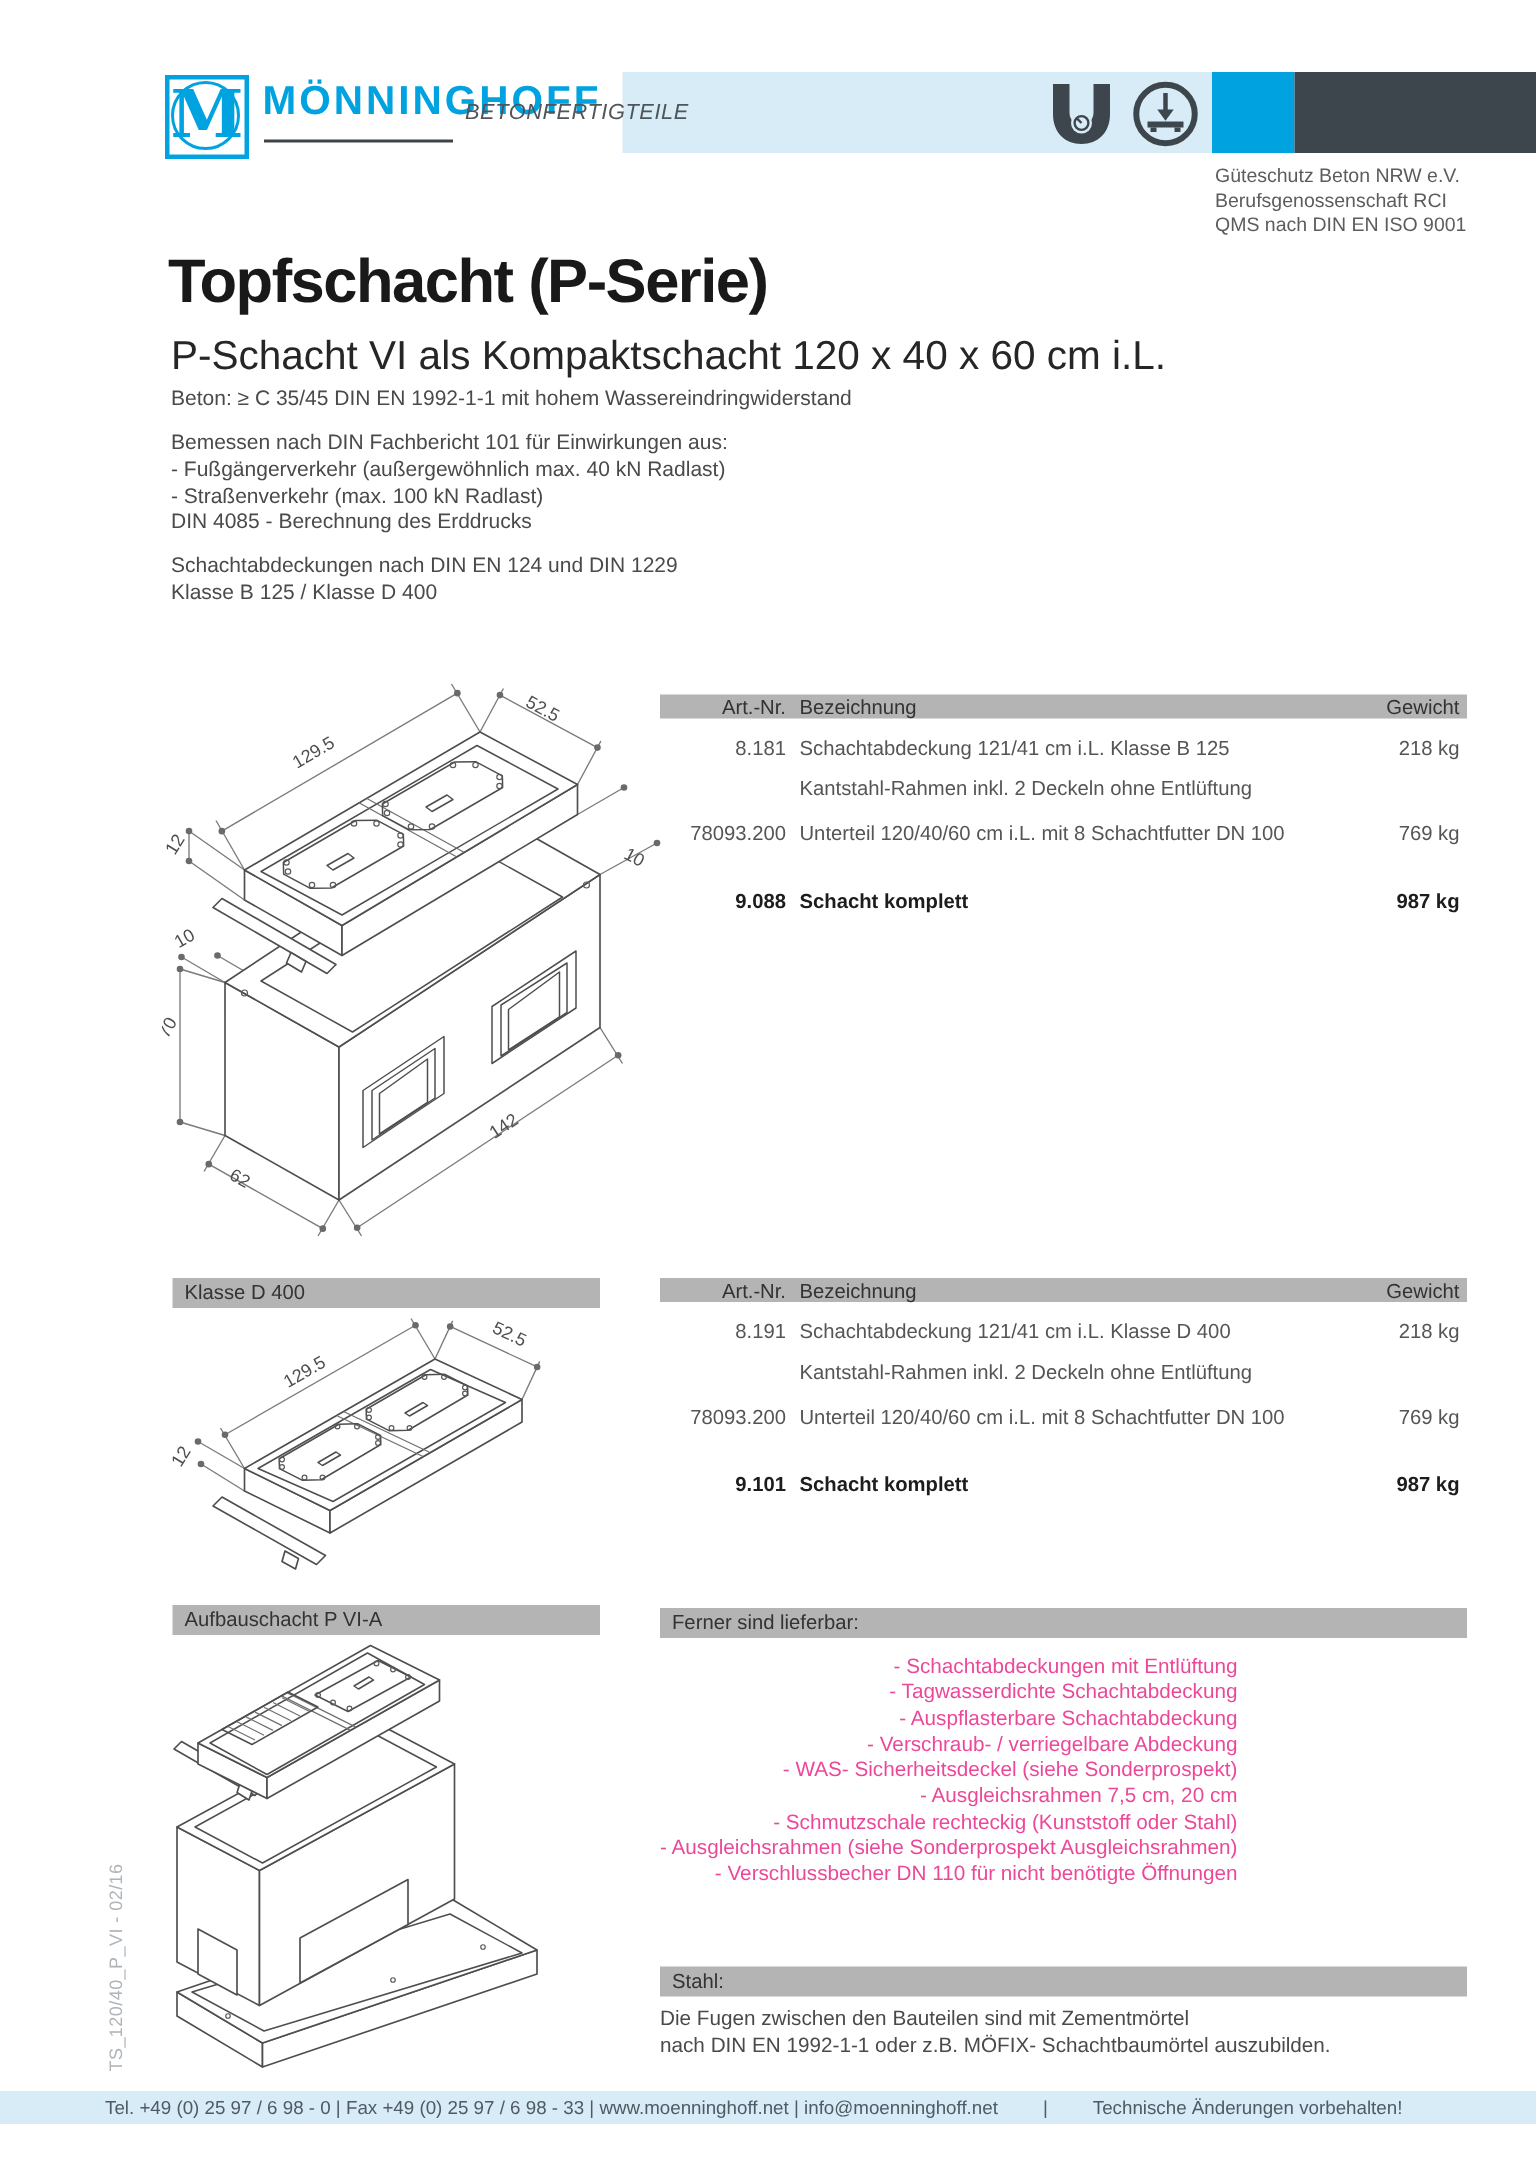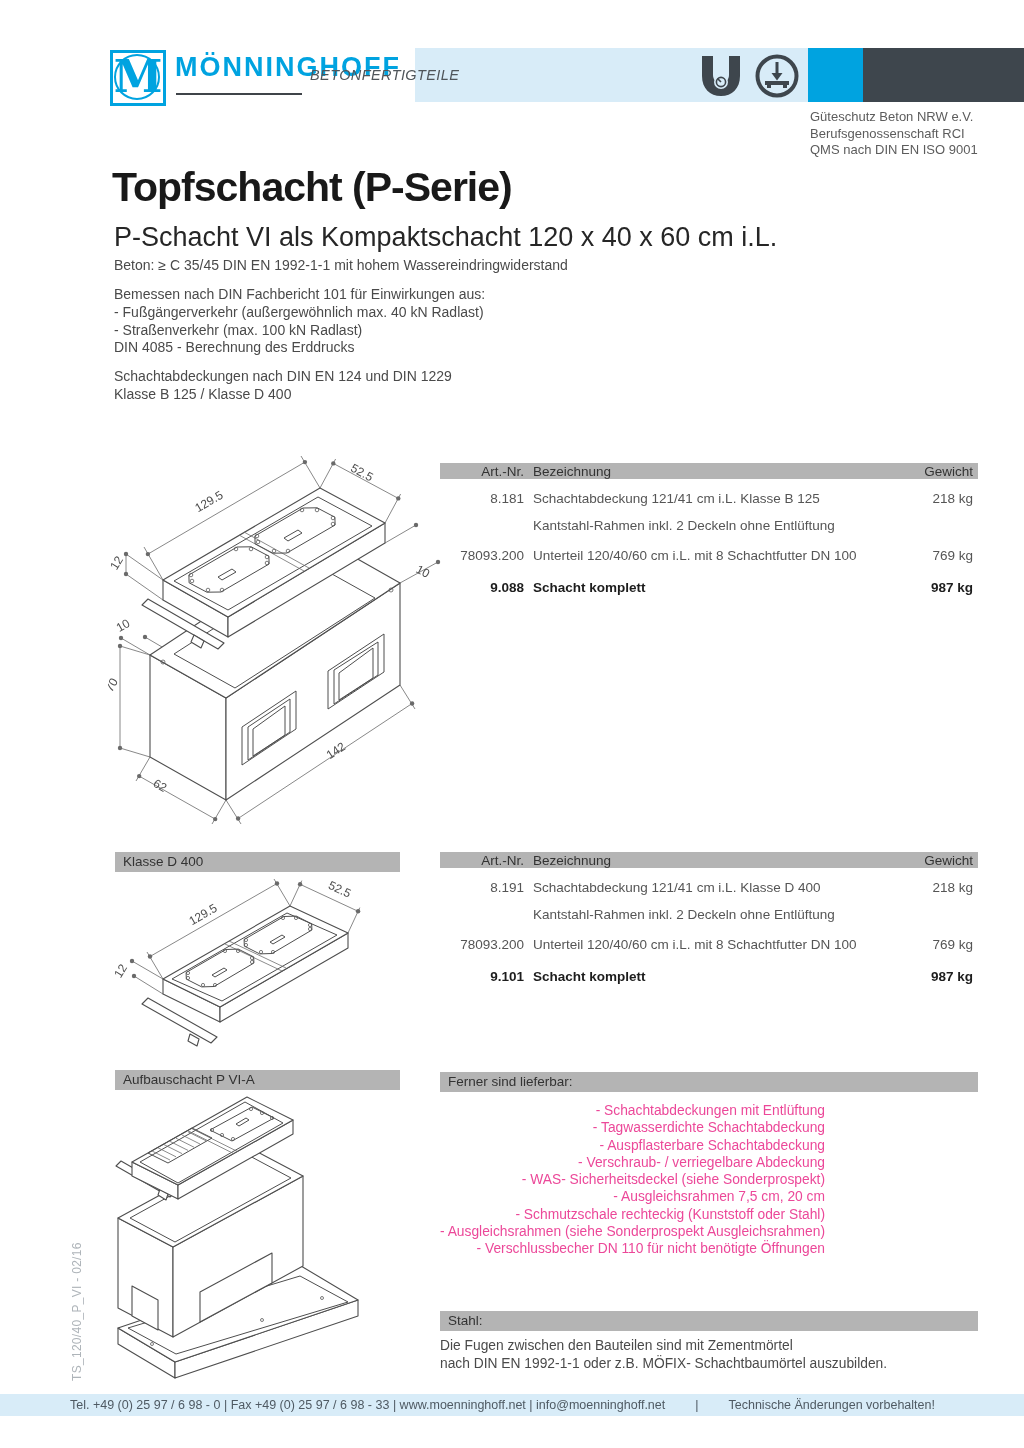--- a/index.html
+++ b/index.html
@@ -26,21 +26,21 @@
   .title{position:absolute;left:112px;top:164px;font-size:41px;font-weight:bold;color:#191919;letter-spacing:-1px;}
   .subtitle{position:absolute;left:114px;top:222px;font-size:27px;color:#262626;}
   .beton{position:absolute;left:114px;top:257px;font-size:14px;color:#4a4a4a;}
   .tblock{position:absolute;left:114px;font-size:14px;line-height:17.8px;color:#4a4a4a;}
 
   
   .tbl{position:absolute;left:440px;width:538px;font-size:13.5px;color:#555;}
   .tbl-head{height:16px;background:#b4b4b4;display:grid;grid-template-columns:76px 1fr 70px;
      align-items:center;color:#333;padding:0 5px 0 8px;box-sizing:border-box;}
   .tbl-row{display:grid;grid-template-columns:76px 1fr 70px;padding:0 5px 0 8px;margin-top:12px;box-sizing:border-box;}
-  .tbl-row.sum{margin-top:17px;font-weight:bold;color:#1d1d1d;}
+  .tbl-row.sum{margin-top:30px;font-weight:bold;color:#1d1d1d;}
   .c-art{text-align:right;}
   .c-bez{padding-left:9px;}
   .c-gew{text-align:right;}
   .bar{position:absolute;height:20px;background:#b4b4b4;font-size:13.5px;color:#333;
      line-height:20px;padding-left:8px;box-sizing:border-box;}
 
   
   .liefer-list{position:absolute;left:440px;top:1102px;font-size:13.8px;line-height:17.3px;color:#ec4899;text-align:right;}
   .einbau-text{position:absolute;left:440px;top:1337px;font-size:13.8px;line-height:17.5px;color:#4a4a4a;}
 

